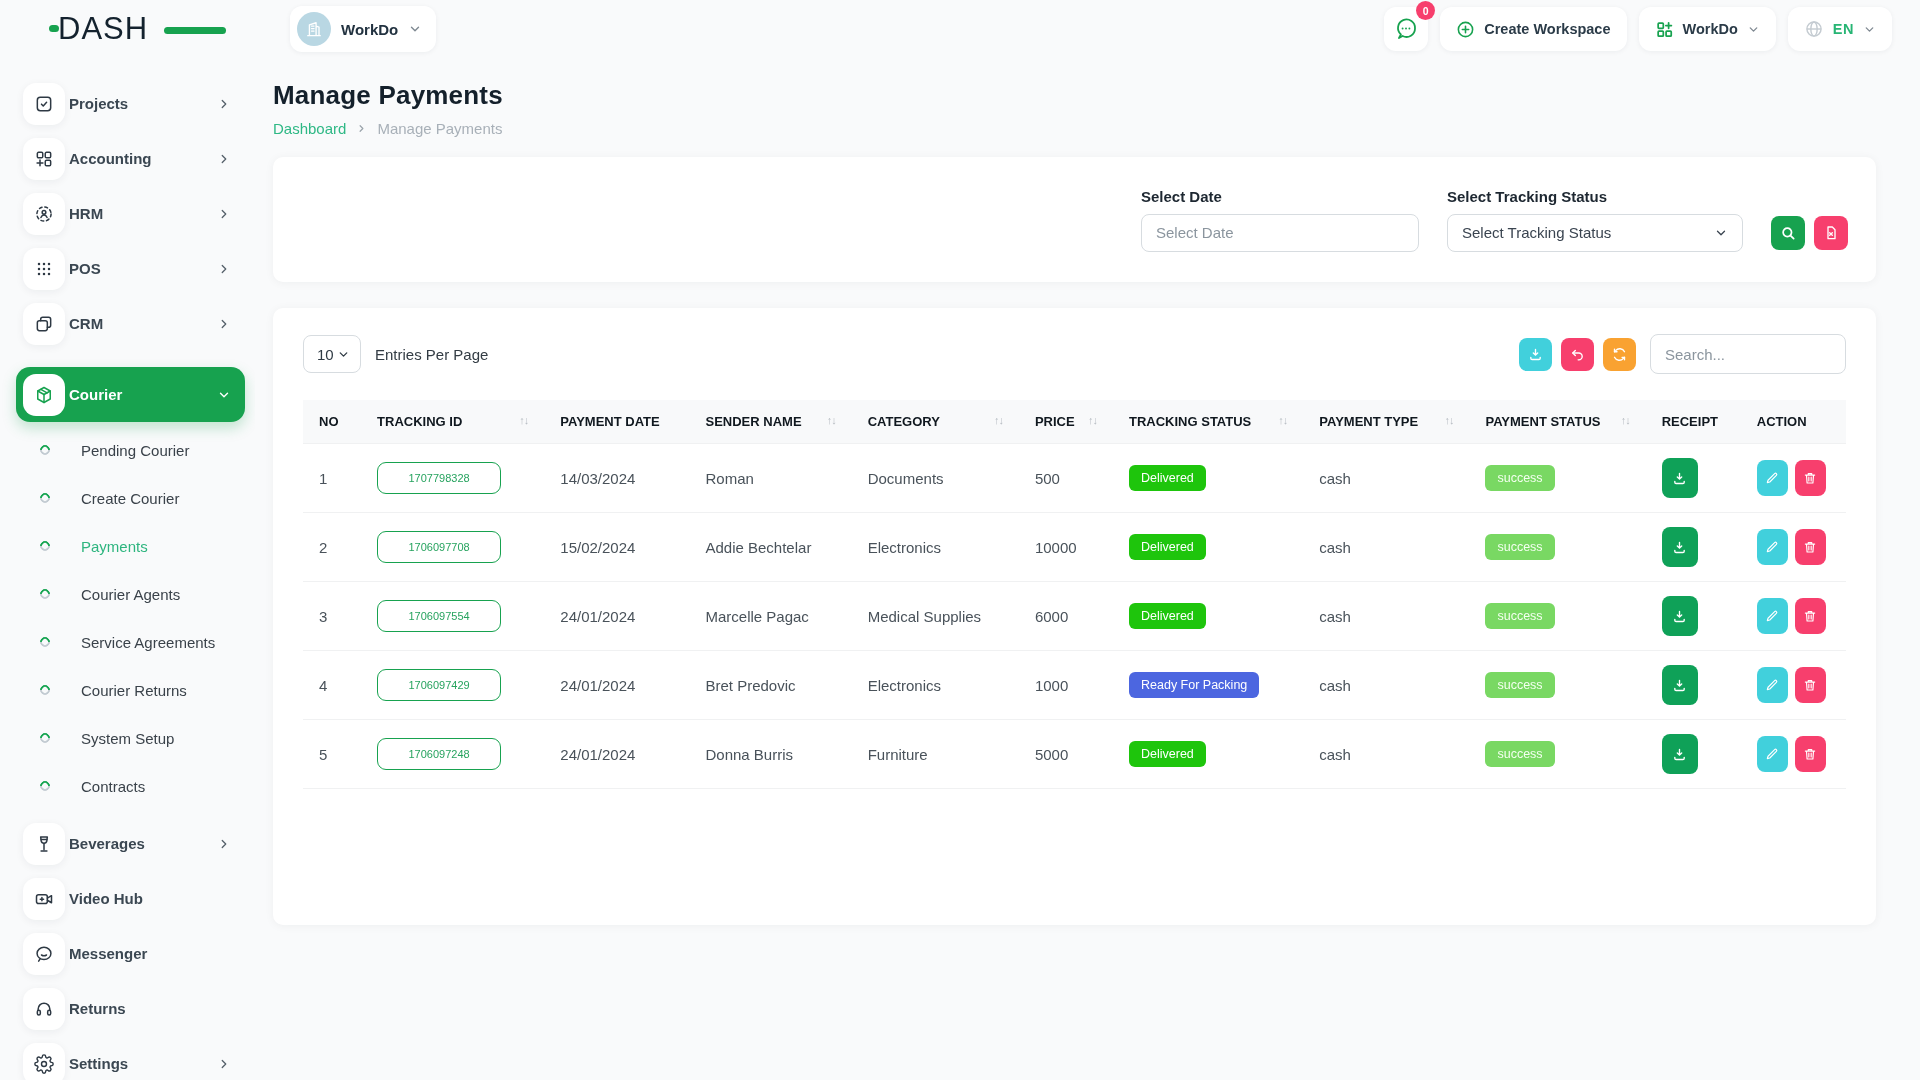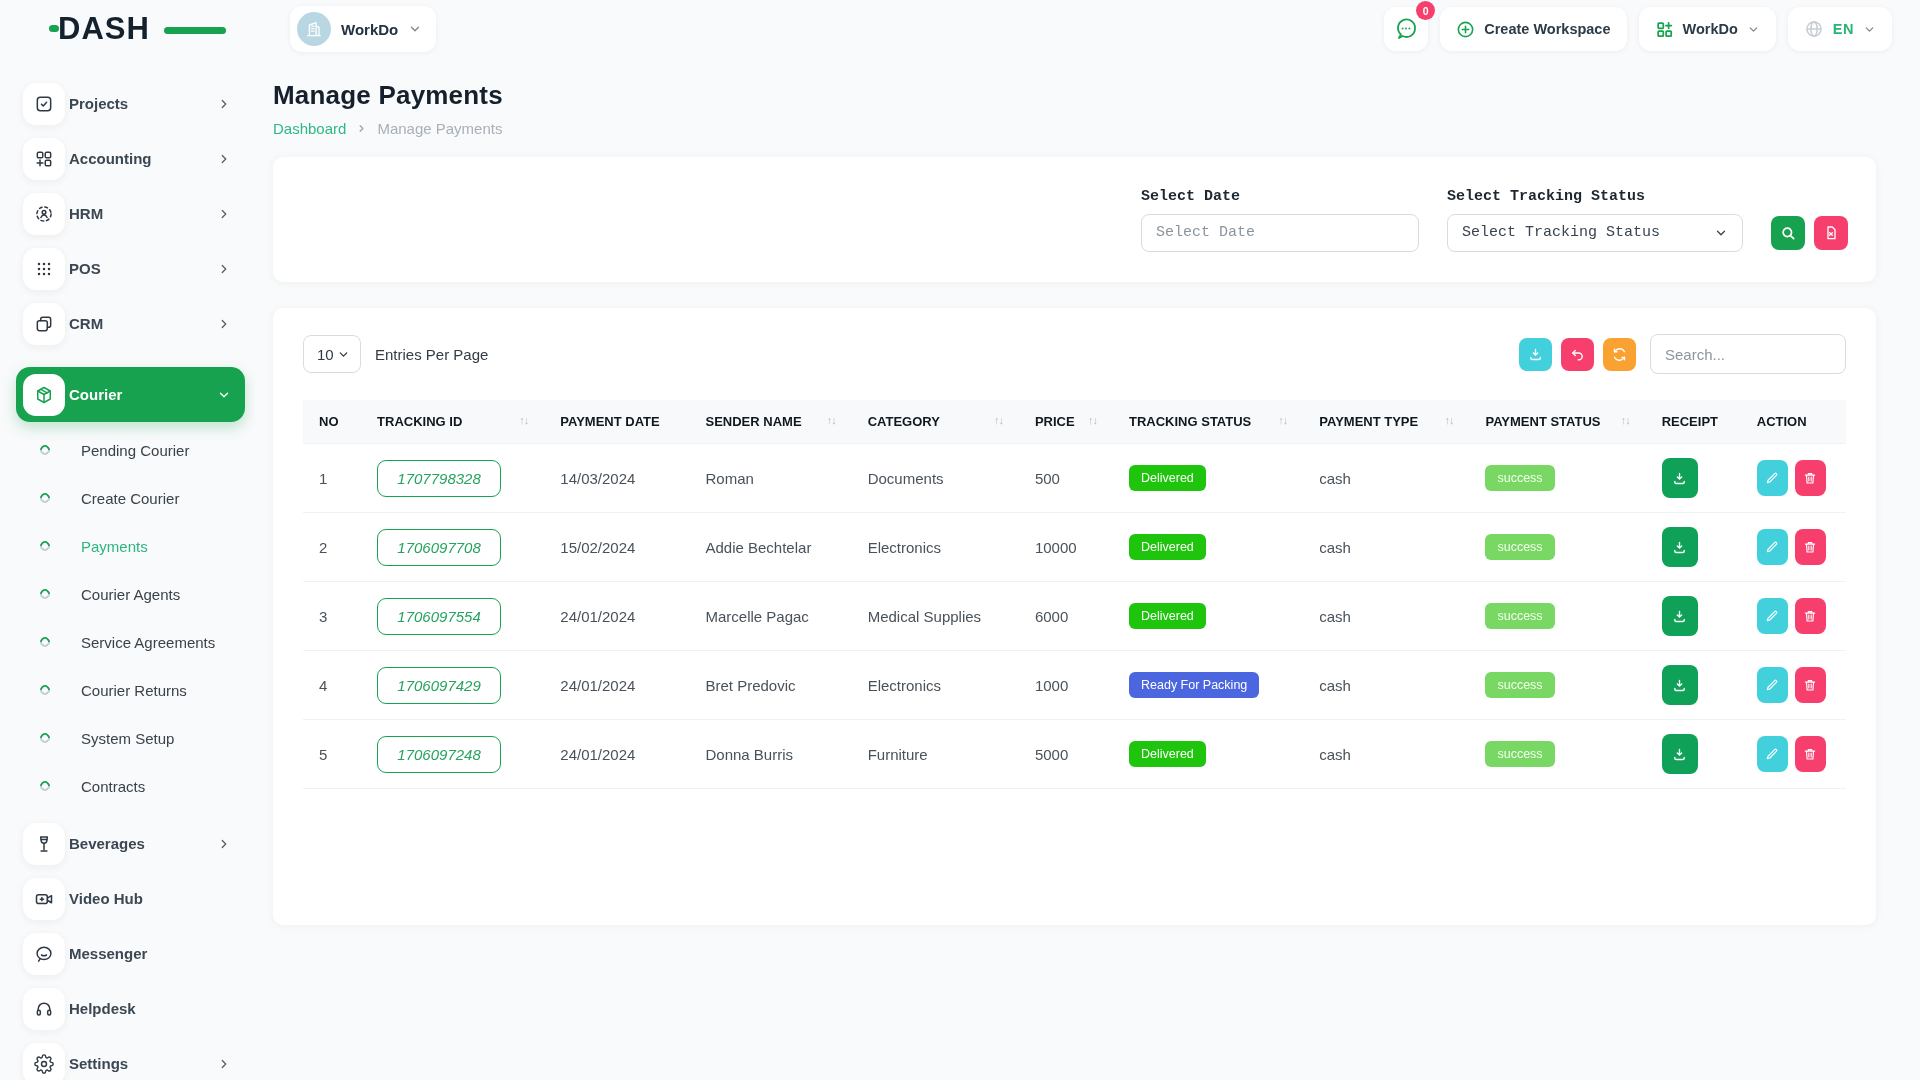--- a/index.html
+++ b/index.html
@@ -27,21 +27,21 @@
 
   
   .topbar {
     height: 58px;
     display: flex;
     align-items: center;
     padding: 0 28px 0 58px;
   }
   .logo { position: relative; width: 150px; flex: 0 0 auto; cursor: pointer; }
   .logo .logo-text {
-    font-weight: 700; font-size: 31px; letter-spacing: 1px;
+    font-weight: 400; font-size: 31px; letter-spacing: 1px;
     color: var(--navy); font-style: normal;
   }
   .logo .logo-dot { position: absolute; left: -9px; top: 14px; width: 10px; height: 7px; border-radius: 4px; background: var(--accent); }
   .logo .logo-bar { position: absolute; right: -18px; top: 16px; width: 62px; height: 7px; border-radius: 4px; background: var(--accent); }
   .ws-pill {
     margin-left: 82px;
     display: flex; align-items: center; gap: 10px;
     background: #fff; border-radius: 12px; height: 46px; padding: 6px 14px 6px 7px;
     box-shadow: 0 1px 5px rgba(20,34,46,.06); cursor: pointer;
   }
@@ -106,21 +106,21 @@
   .breadcrumb { display: flex; align-items: center; gap: 10px; margin-top: 9px; font-size: 15px; text-align: center; }
   .breadcrumb .root { color: #2eb885; cursor: pointer; }
   .breadcrumb .sep { color: #9aa3ab; }
   .breadcrumb .curr { color: #a8b0b8; }
 
   
   .card { background: #fff; border-radius: 10px; box-shadow: 0 1px 10px rgba(20,34,46,.05); }
   .filter-card {
     margin-top: 20px; height: 125px;
     display: flex; align-items: center; justify-content: flex-end;
-    gap: 28px; padding: 0 28px; font-family: Liberation Mono, monospace;
+    gap: 28px; padding: 0 28px;
   }
   .f-field { display: flex; flex-direction: column; gap: 9px; }
   .f-label { font-size: 15px; color: #1d2731; font-weight: 600; }
   .f-input {
     width: 278px; height: 38px; border: 1px solid #d7dce0; border-radius: 8px;
     padding: 0 14px; font-family: inherit; font-size: 15px; color: #3a4450; background: #fff;
   }
   .f-input::placeholder { color: #8b959e; }
   .select-box {
     width: 296px; height: 38px; border: 1px solid #d7dce0; border-radius: 8px;
@@ -161,21 +161,21 @@
     padding: 14px 6px 14px 16px; white-space: nowrap;
   }
   th .sort { color: #b6bcc2; font-size: 11px; font-weight: 400; float: right; margin-right: 10px; cursor: pointer; letter-spacing: -1px; }
   td { padding: 14px 6px 14px 16px; border-bottom: 1px solid #f0f1f2; font-size: 15px; color: #49525a; height: 66px; }
   tbody tr:first-child td { border-top: 1px solid #f0f1f2; }
   .col-0{width:58px}.col-1{width:183px}.col-2{width:145px}.col-3{width:162px}.col-4{width:167px}
   .col-5{width:94px}.col-6{width:190px}.col-7{width:166px}.col-8{width:176px}.col-9{width:95px}.col-10{width:105px}
 
   .tid-pill {
     display: inline-block; padding: 9px 0; width: 124px; text-align: center;
-    border: 1px solid var(--accent); border-radius: 9px; color: #27a35f; font-size: 15px; cursor: pointer; background: #fff; font-style: italic;
+    border: 1px solid var(--accent); border-radius: 9px; color: #27a35f; font-size: 11px; cursor: pointer; background: #fff;
   }
   .badge { display: inline-block; padding: 6px 12px; border-radius: 6px; color: #fff; font-size: 12.5px; font-weight: 500; }
   .badge.delivered { background: var(--delivered); }
   .badge.ready { background: var(--ready); }
   .badge.success { background: var(--success); color: #f4fff0; }
   .act { border: none; border-radius: 8px; cursor: pointer; color: #fff; display: inline-flex; align-items: center; justify-content: center; }
   .act.receipt { width: 36px; height: 40px; background: var(--receipt); }
   .act.edit { width: 31px; height: 36px; background: var(--teal); margin-right: 7px; }
   .act.del { width: 31px; height: 36px; background: var(--pink); }
 
@@ -442,21 +442,21 @@
         <span class="nav-label">Messenger</span>
       </div>
       <div class="nav-item">
         <span class="icon-tile">
           <svg width="20" height="20" viewBox="0 0 24 24" fill="none" stroke="currentColor" stroke-width="1.8" stroke-linecap="round" stroke-linejoin="round">
               <path d="M5 13.5V12a7 7 0 0 1 14 0v1.5"></path>
               <rect x="4" y="13.5" width="3.6" height="5.6" rx="1.8"></rect>
               <rect x="16.4" y="13.5" width="3.6" height="5.6" rx="1.8"></rect>
             </svg>
         </span>
-        <span class="nav-label">Helpdesk</span>
+        <span class="nav-label">Returns</span>
       </div>
       <div class="nav-item">
         <span class="icon-tile">
           <svg width="20" height="20" viewBox="0 0 24 24" fill="none" stroke="currentColor" stroke-width="1.7" stroke-linecap="round" stroke-linejoin="round">
               <circle cx="12" cy="12" r="3"></circle>
               <path d="M19.4 15a1.7 1.7 0 0 0 .34 1.87l.06.06a2 2 0 1 1-2.83 2.83l-.06-.06a1.7 1.7 0 0 0-1.87-.34 1.7 1.7 0 0 0-1 1.55V21a2 2 0 1 1-4 0v-.09A1.7 1.7 0 0 0 9 19.36a1.7 1.7 0 0 0-1.87.34l-.06.06a2 2 0 1 1-2.83-2.83l.06-.06a1.7 1.7 0 0 0 .34-1.87 1.7 1.7 0 0 0-1.55-1H3a2 2 0 1 1 0-4h.09A1.7 1.7 0 0 0 4.64 9a1.7 1.7 0 0 0-.34-1.87l-.06-.06a2 2 0 1 1 2.83-2.83l.06.06a1.7 1.7 0 0 0 1.87.34H9a1.7 1.7 0 0 0 1-1.55V3a2 2 0 1 1 4 0v.09a1.7 1.7 0 0 0 1 1.55 1.7 1.7 0 0 0 1.87-.34l.06-.06a2 2 0 1 1 2.83 2.83l-.06.06a1.7 1.7 0 0 0-.34 1.87V9a1.7 1.7 0 0 0 1.55 1H21a2 2 0 1 1 0 4h-.09a1.7 1.7 0 0 0-1.51 1z"></path>
             </svg>
         </span>
         <span class="nav-label">Settings</span>
         <span class="chev">

